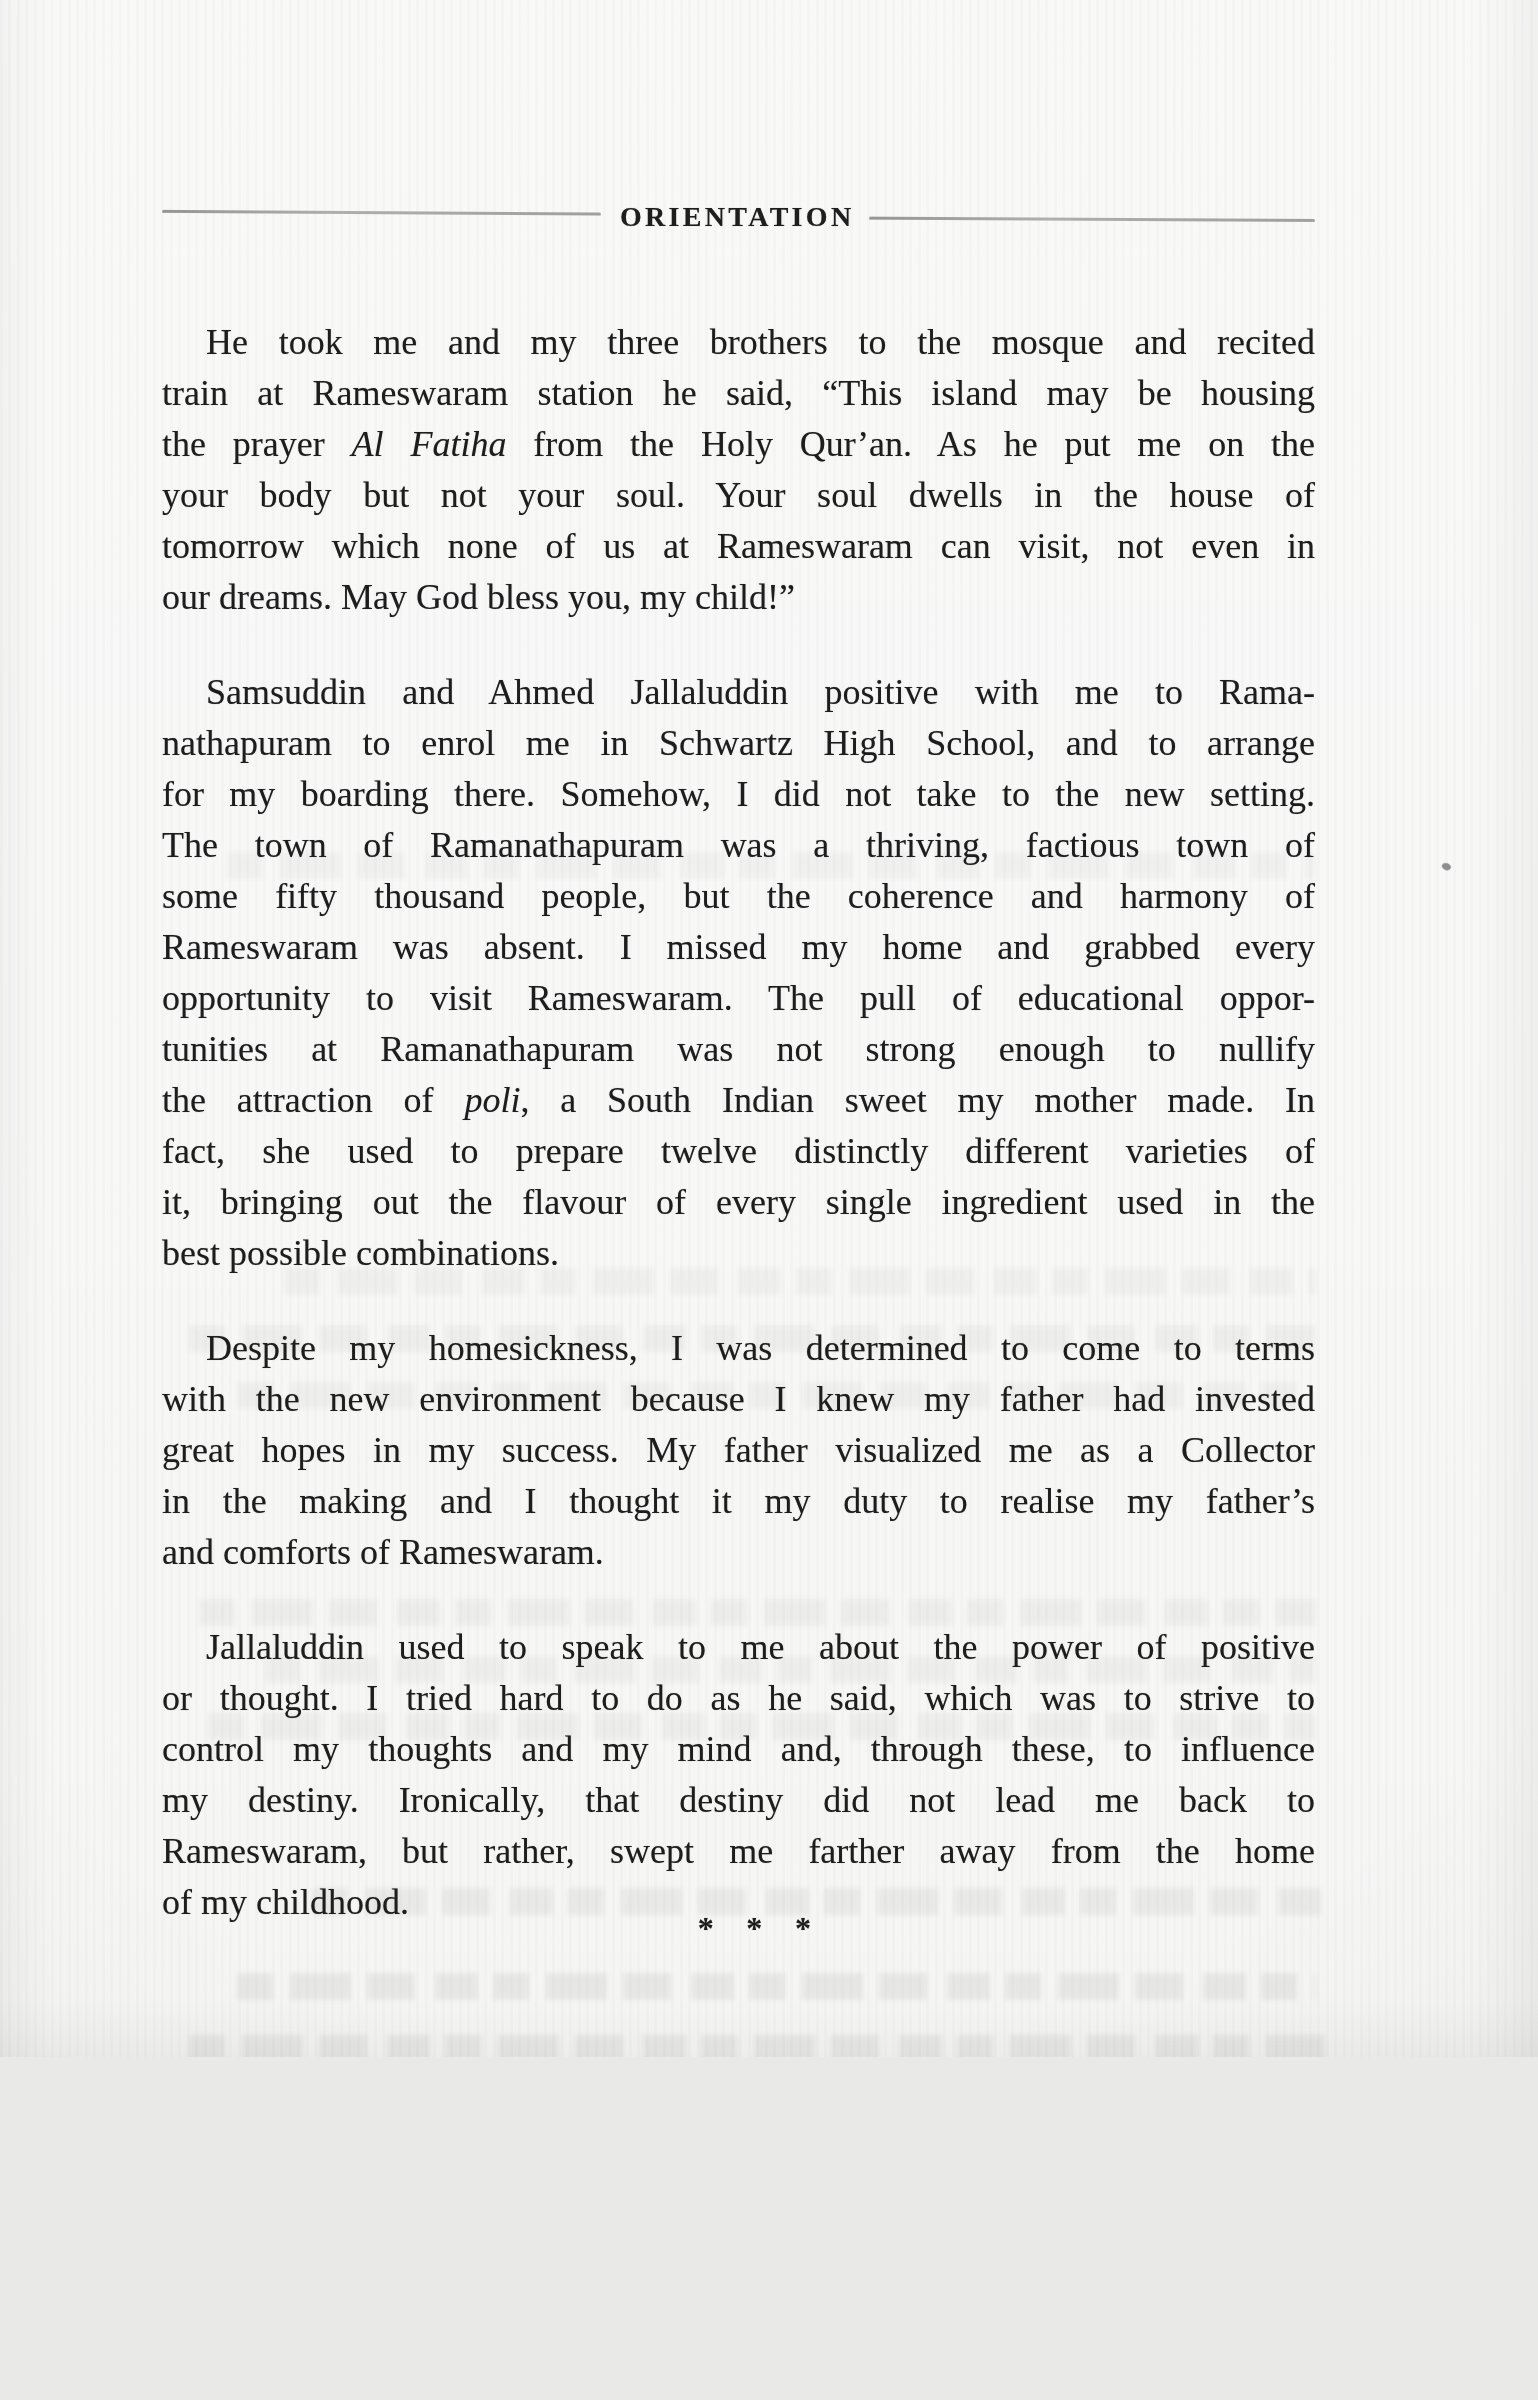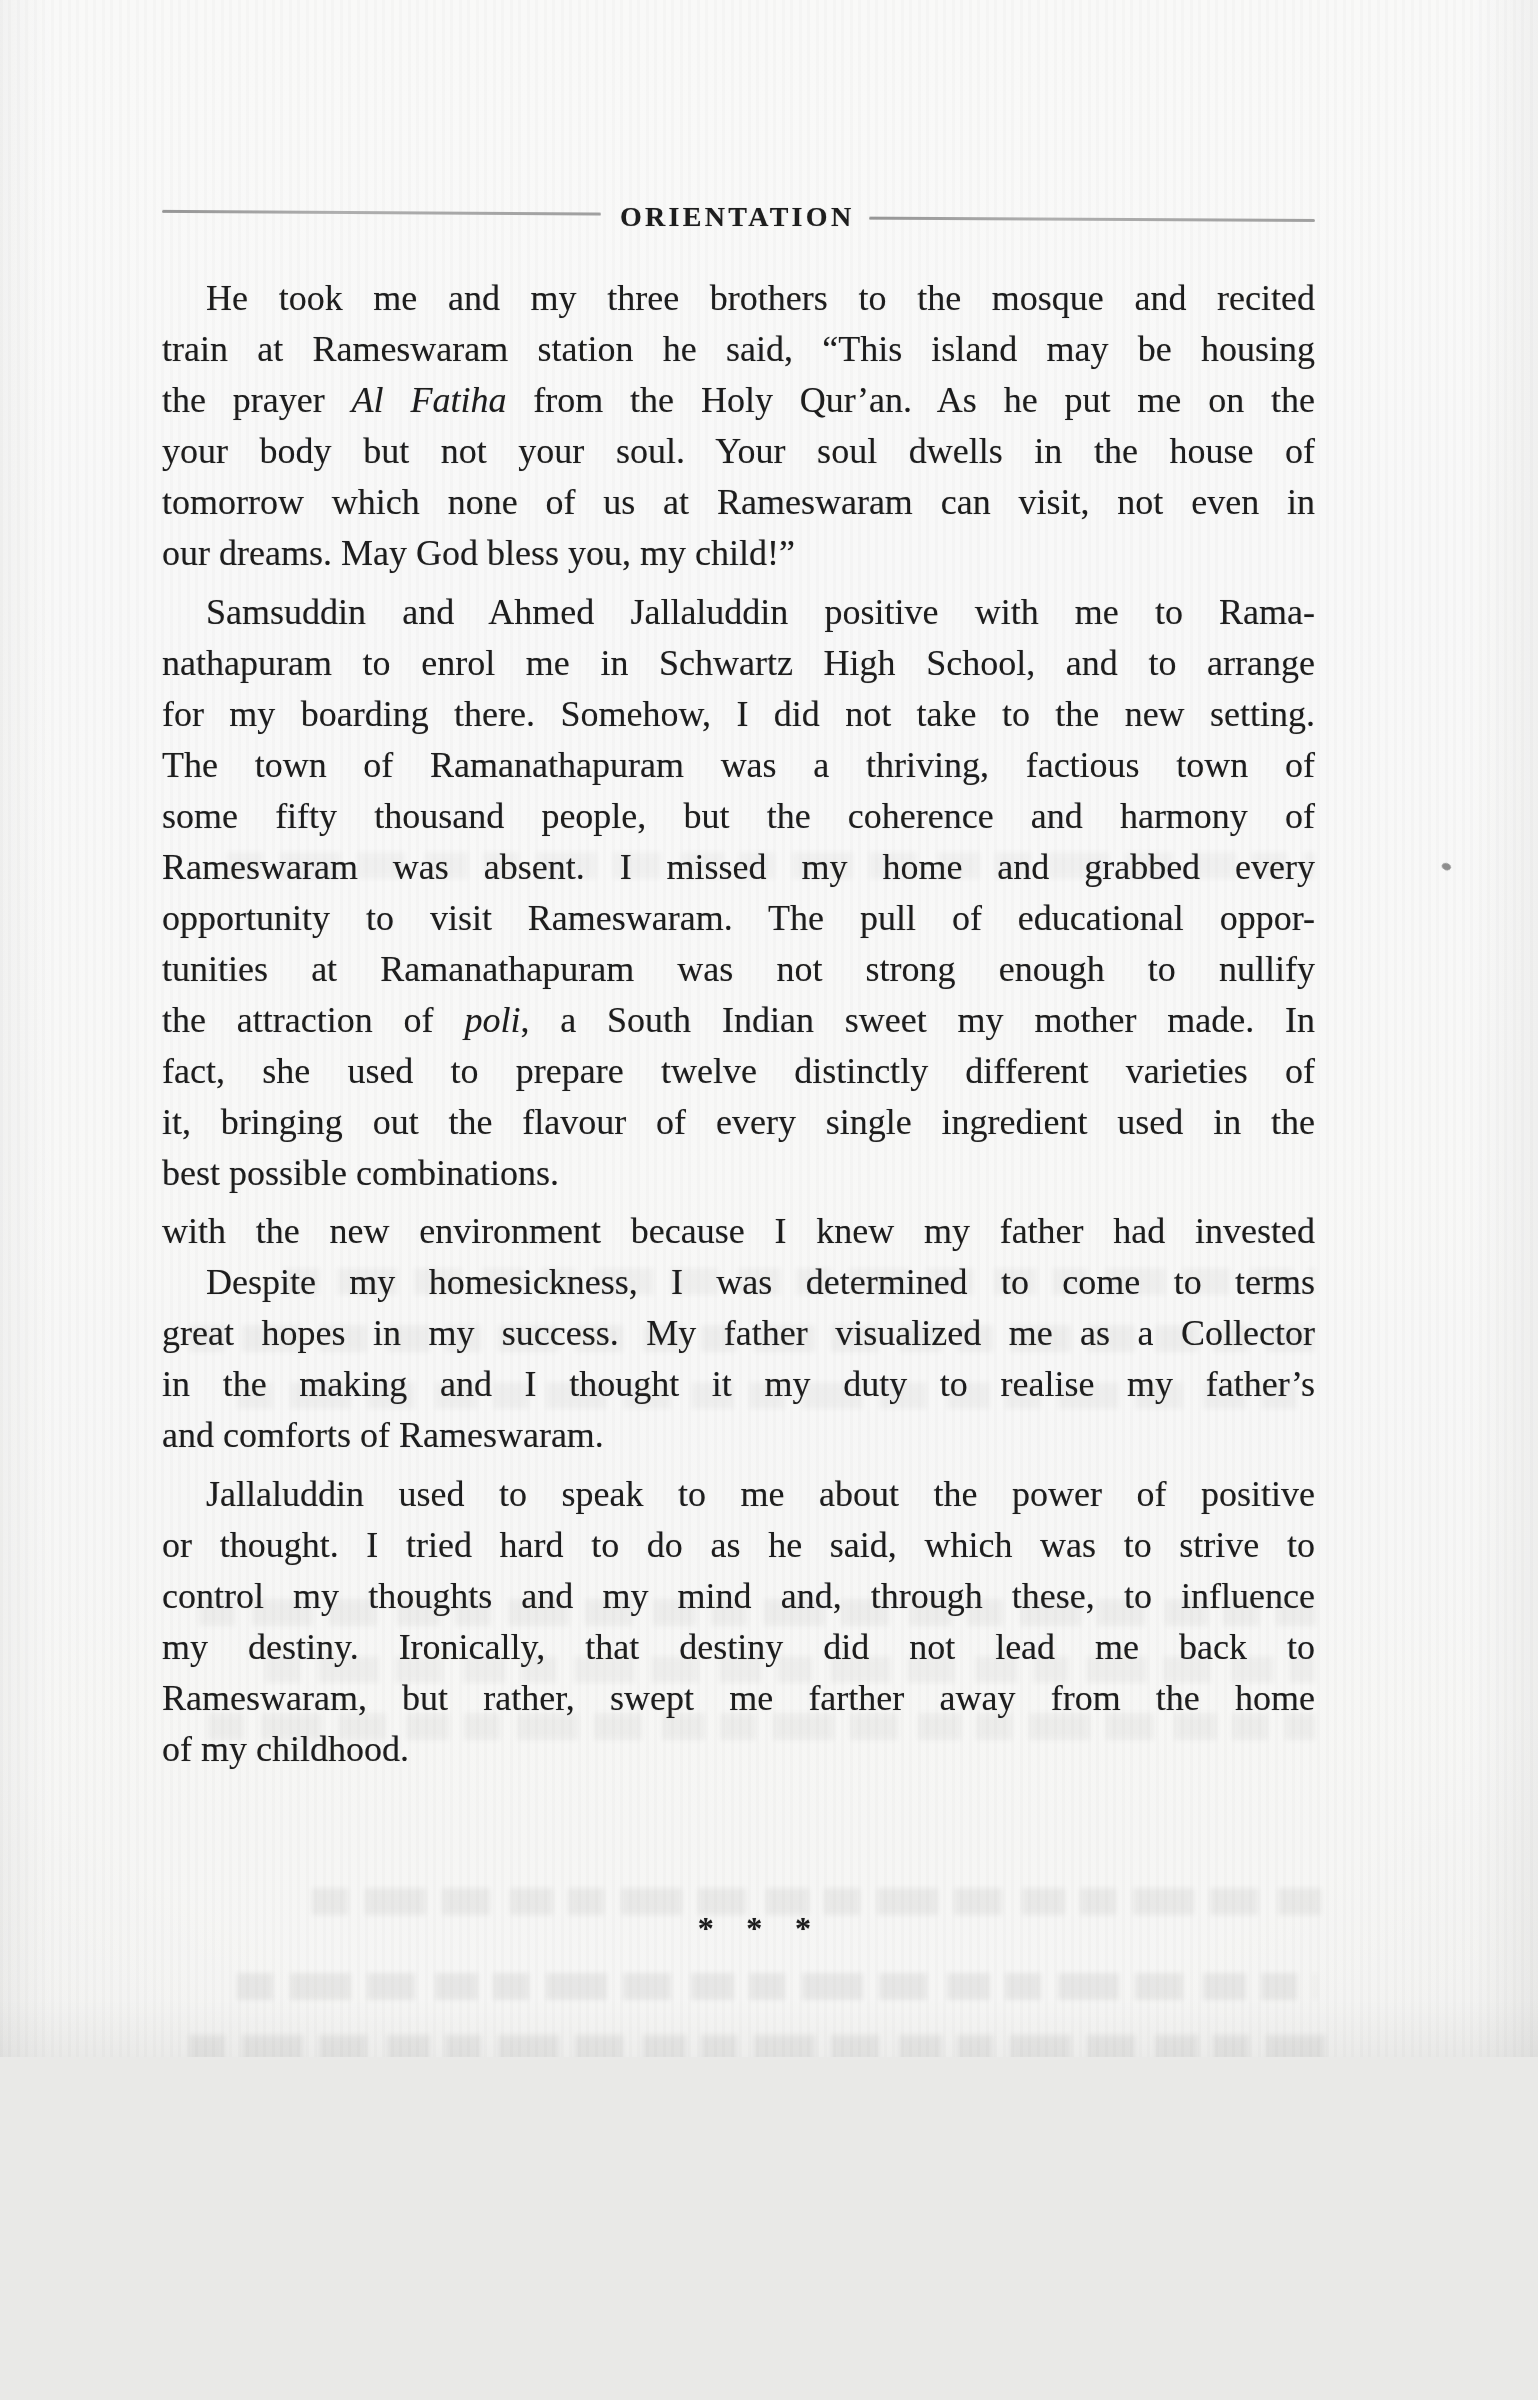--- a/index.html
+++ b/index.html
@@ -37,21 +37,21 @@
   }
   
   .bodytext{
     position:absolute;left:162px;top:273px;width:1153px;
     font-size:36px;line-height:51px;color:#1d1d1d;
     text-shadow:0 0 0.9px rgba(25,25,25,.38);
   }
   .para + .para{margin-top:7.6px;}
   .line{text-align:justify;text-align-last:justify;height:51px;overflow:visible;white-space:normal;}
   .line.last{text-align-last:left;}
-  .line.first{text-indent:44px;}
+  .line.first{text-indent:44px;margin-top:44px;}
   .line i{font-style:italic;}
   
   .separator{
     position:absolute;left:162px;top:1910px;width:1153px;
     text-align:center;font-size:32px;font-weight:700;color:#1c1c1c;
     letter-spacing:12.3px;transform:translateX(22px);
     text-shadow:0 0 0.9px rgba(25,25,25,.4);
   }
   .pagenum{
     position:absolute;left:162px;top:2158px;width:1153px;
@@ -119,22 +119,22 @@
         <div class="line">some fifty thousand people, but the coherence and harmony of</div>
         <div class="line">Rameswaram was absent. I missed my home and grabbed every</div>
         <div class="line">opportunity to visit Rameswaram. The pull of educational oppor-</div>
         <div class="line">tunities at Ramanathapuram was not strong enough to nullify</div>
         <div class="line">the attraction of <i>poli</i>, a South Indian sweet my mother made. In</div>
         <div class="line">fact, she used to prepare twelve distinctly different varieties of</div>
         <div class="line">it, bringing out the flavour of every single ingredient used in the</div>
         <div class="line last">best possible combinations.</div>
       </div>
       <div class="para">
+        <div class="line first">Despite my homesickness, I was determined to come to terms</div>
         <div class="line">with the new environment because I knew my father had invested</div>
-        <div class="line first">Despite my homesickness, I was determined to come to terms</div>
         <div class="line">great hopes in my success. My father visualized me as a Collector</div>
         <div class="line">in the making and I thought it my duty to realise my father’s</div>
         <div class="line last">and comforts of Rameswaram.</div>
       </div>
       <div class="para">
         <div class="line first">Jallaluddin used to speak to me about the power of positive</div>
         <div class="line">or thought. I tried hard to do as he said, which was to strive to</div>
         <div class="line">control my thoughts and my mind and, through these, to influence</div>
         <div class="line">my destiny. Ironically, that destiny did not lead me back to</div>
         <div class="line">Rameswaram, but rather, swept me farther away from the home</div>

